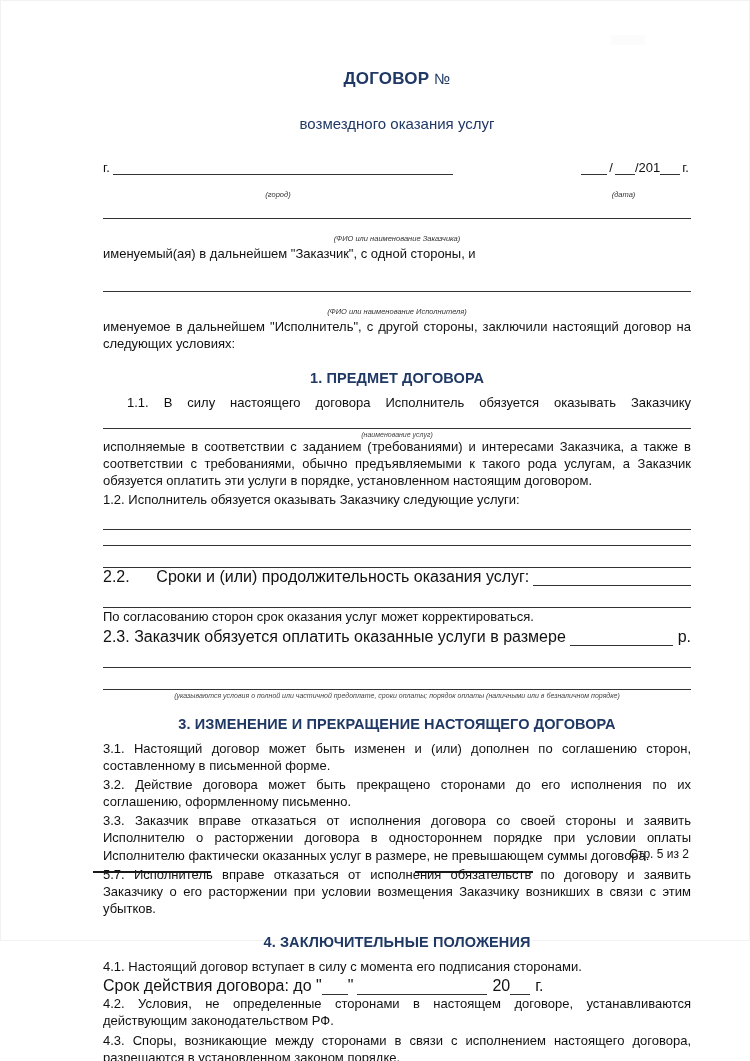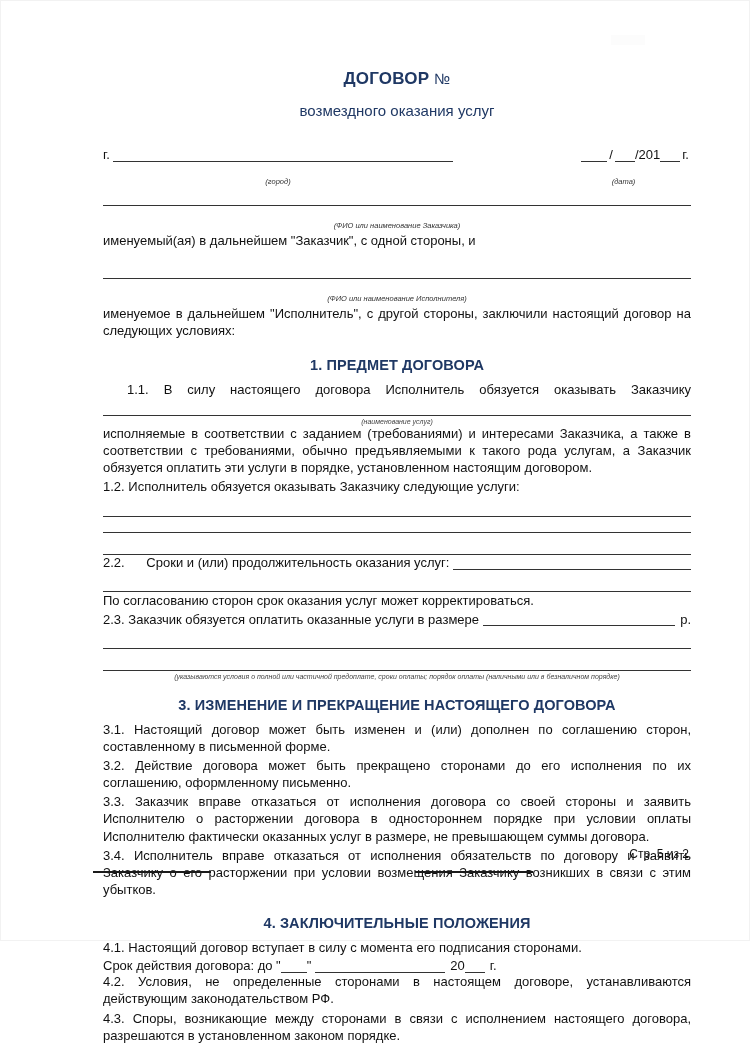--- a/index.html
+++ b/index.html
@@ -46,21 +46,21 @@
     font-size: 17px;
     font-weight: bold;
     letter-spacing: 0.2px;
   }
   .doc-title .num {
     font-weight: normal;
     font-size: 15px;
   }
   .doc-subtitle {
     text-align: center;
-    margin-top: 13px;
+    margin-top: 26px;
     color: #1f3864;
     font-size: 15px;
     font-weight: normal;
   }
 
   
   .citydate {
     position: relative;
     margin-top: 28px;
     height: 30px;
@@ -146,22 +146,22 @@
 
   
   .full-rule {
     border-bottom: 1px solid #333333;
     height: 15px;
     width: 100%;
   }
   .gap-rule { margin-top: 6px; }
   .inline-row {
     display: flex;
-    align-items: center;
-    font-size: 13px;
+    align-items: flex-end;
+    font-size: 16px;
   }
   .inline-row .lbl { white-space: pre; }
   .inline-row .flexrule {
     border-bottom: 1px solid #333333;
     height: 13px;
     flex: 1;
     margin-left: 4px;
   }
   .inline-row .tail { padding-left: 5px; }
   .mini-caption {
@@ -266,21 +266,21 @@
     </div>
 
     <div class="full-rule gap-rule"></div>
     <div class="full-rule gap-rule"></div>
     <div class="mini-caption">(указываются условия о полной или частичной предоплате, сроки оплаты; порядок оплаты  (наличными или в безналичном порядке)</div>
 
     <h2 class="section">3. ИЗМЕНЕНИЕ И ПРЕКРАЩЕНИЕ НАСТОЯЩЕГО ДОГОВОРА</h2>
     <p class="body justify">3.1. Настоящий  договор  может  быть  изменен  и  (или)  дополнен  по  соглашению  сторон, составленному в письменной форме.</p>
     <p class="body justify">3.2. Действие договора может быть прекращено сторонами до его исполнения по их соглашению, оформленному письменно.</p>
     <p class="body justify">3.3. Заказчик вправе отказаться от исполнения договора со своей стороны и заявить Исполнителю о расторжении договора в одностороннем порядке при условии оплаты Исполнителю фактически оказанных услуг в размере, не превышающем суммы договора.</p>
-    <p class="body justify">3.4. Исполнитель вправе отказаться от исполнения обязательств по договору и заявить Заказчику о его расторжении при условии возмещения Заказчику возникших в связи с этим убытков.</p>
+    <p class="body justify">5.7. Исполнитель вправе отказаться от исполнения обязательств по договору и заявить Заказчику о его расторжении при условии возмещения Заказчику возникших в связи с этим убытков.</p>
 
     <h2 class="section">4. ЗАКЛЮЧИТЕЛЬНЫЕ ПОЛОЖЕНИЯ</h2>
     <p class="body">4.1. Настоящий договор вступает в силу с момента его подписания сторонами.</p>
     <div class="inline-row">
       <span class="lbl">Срок действия договора: до "</span>
       <span class="blank-sm"></span>
       <span>"</span>
       <span class="flexrule" style="flex:0 0 130px;"></span>
       <span class="tail">20</span>
       <span class="blank-xs"></span>

